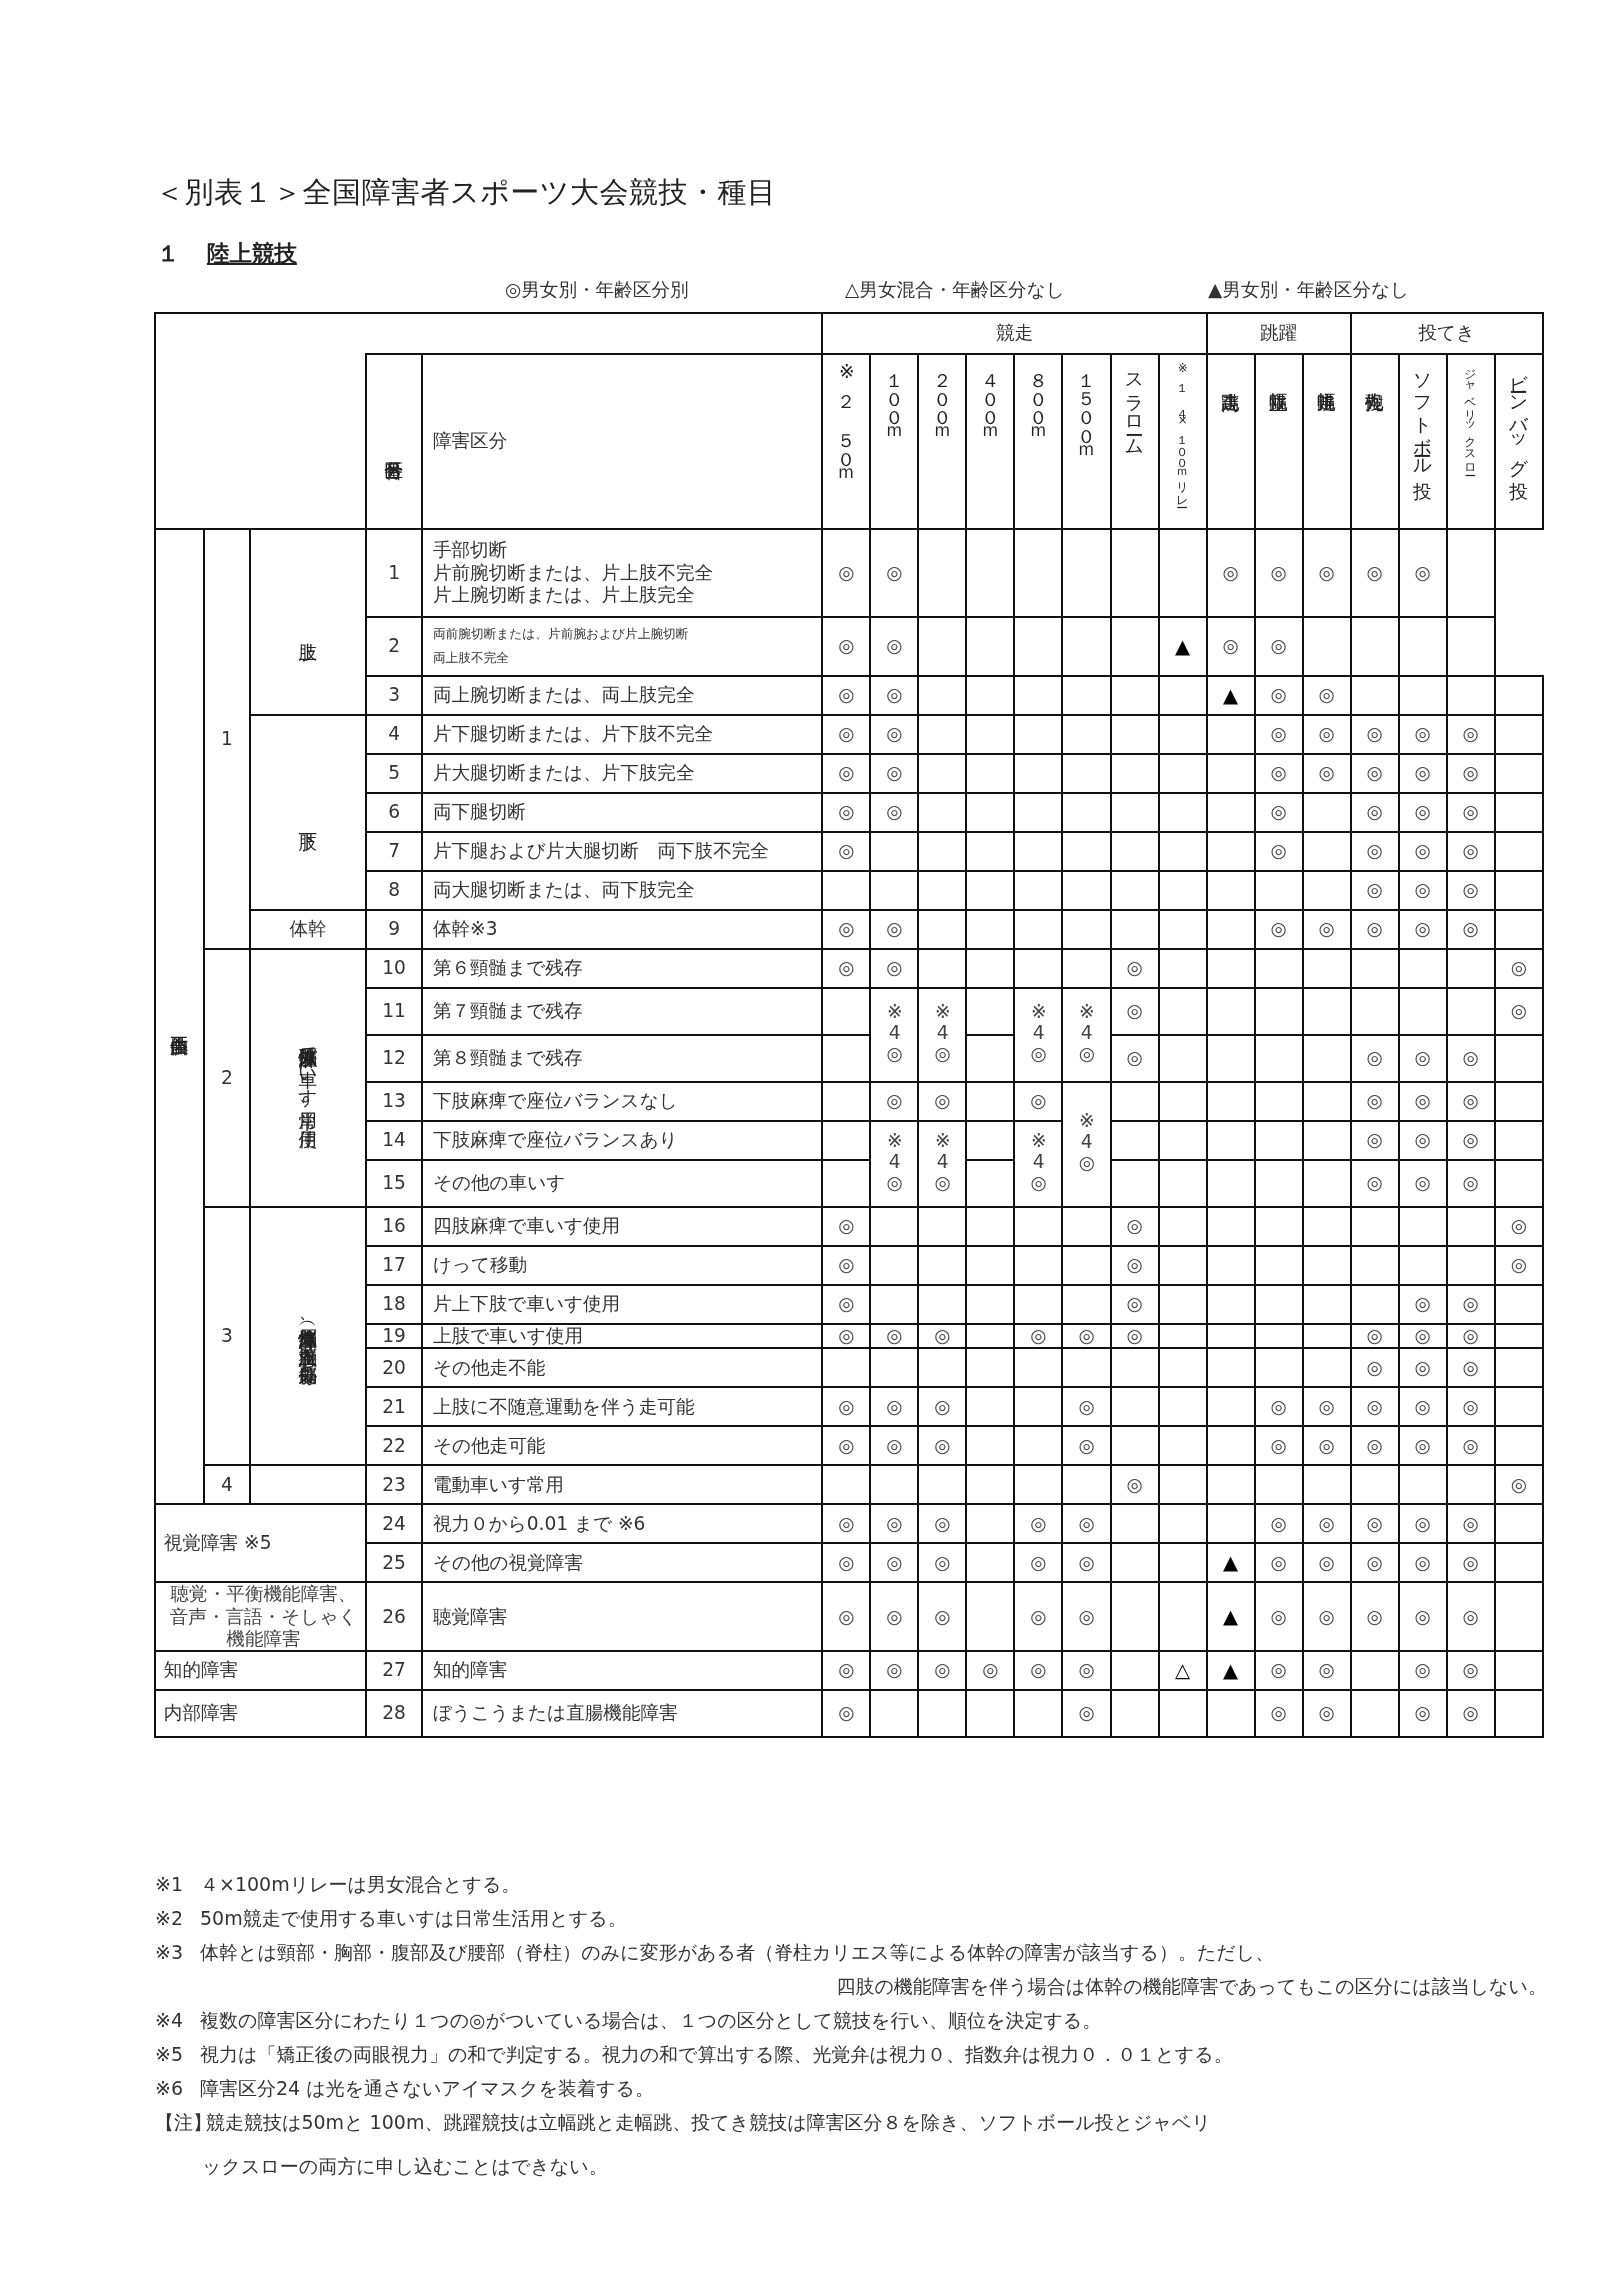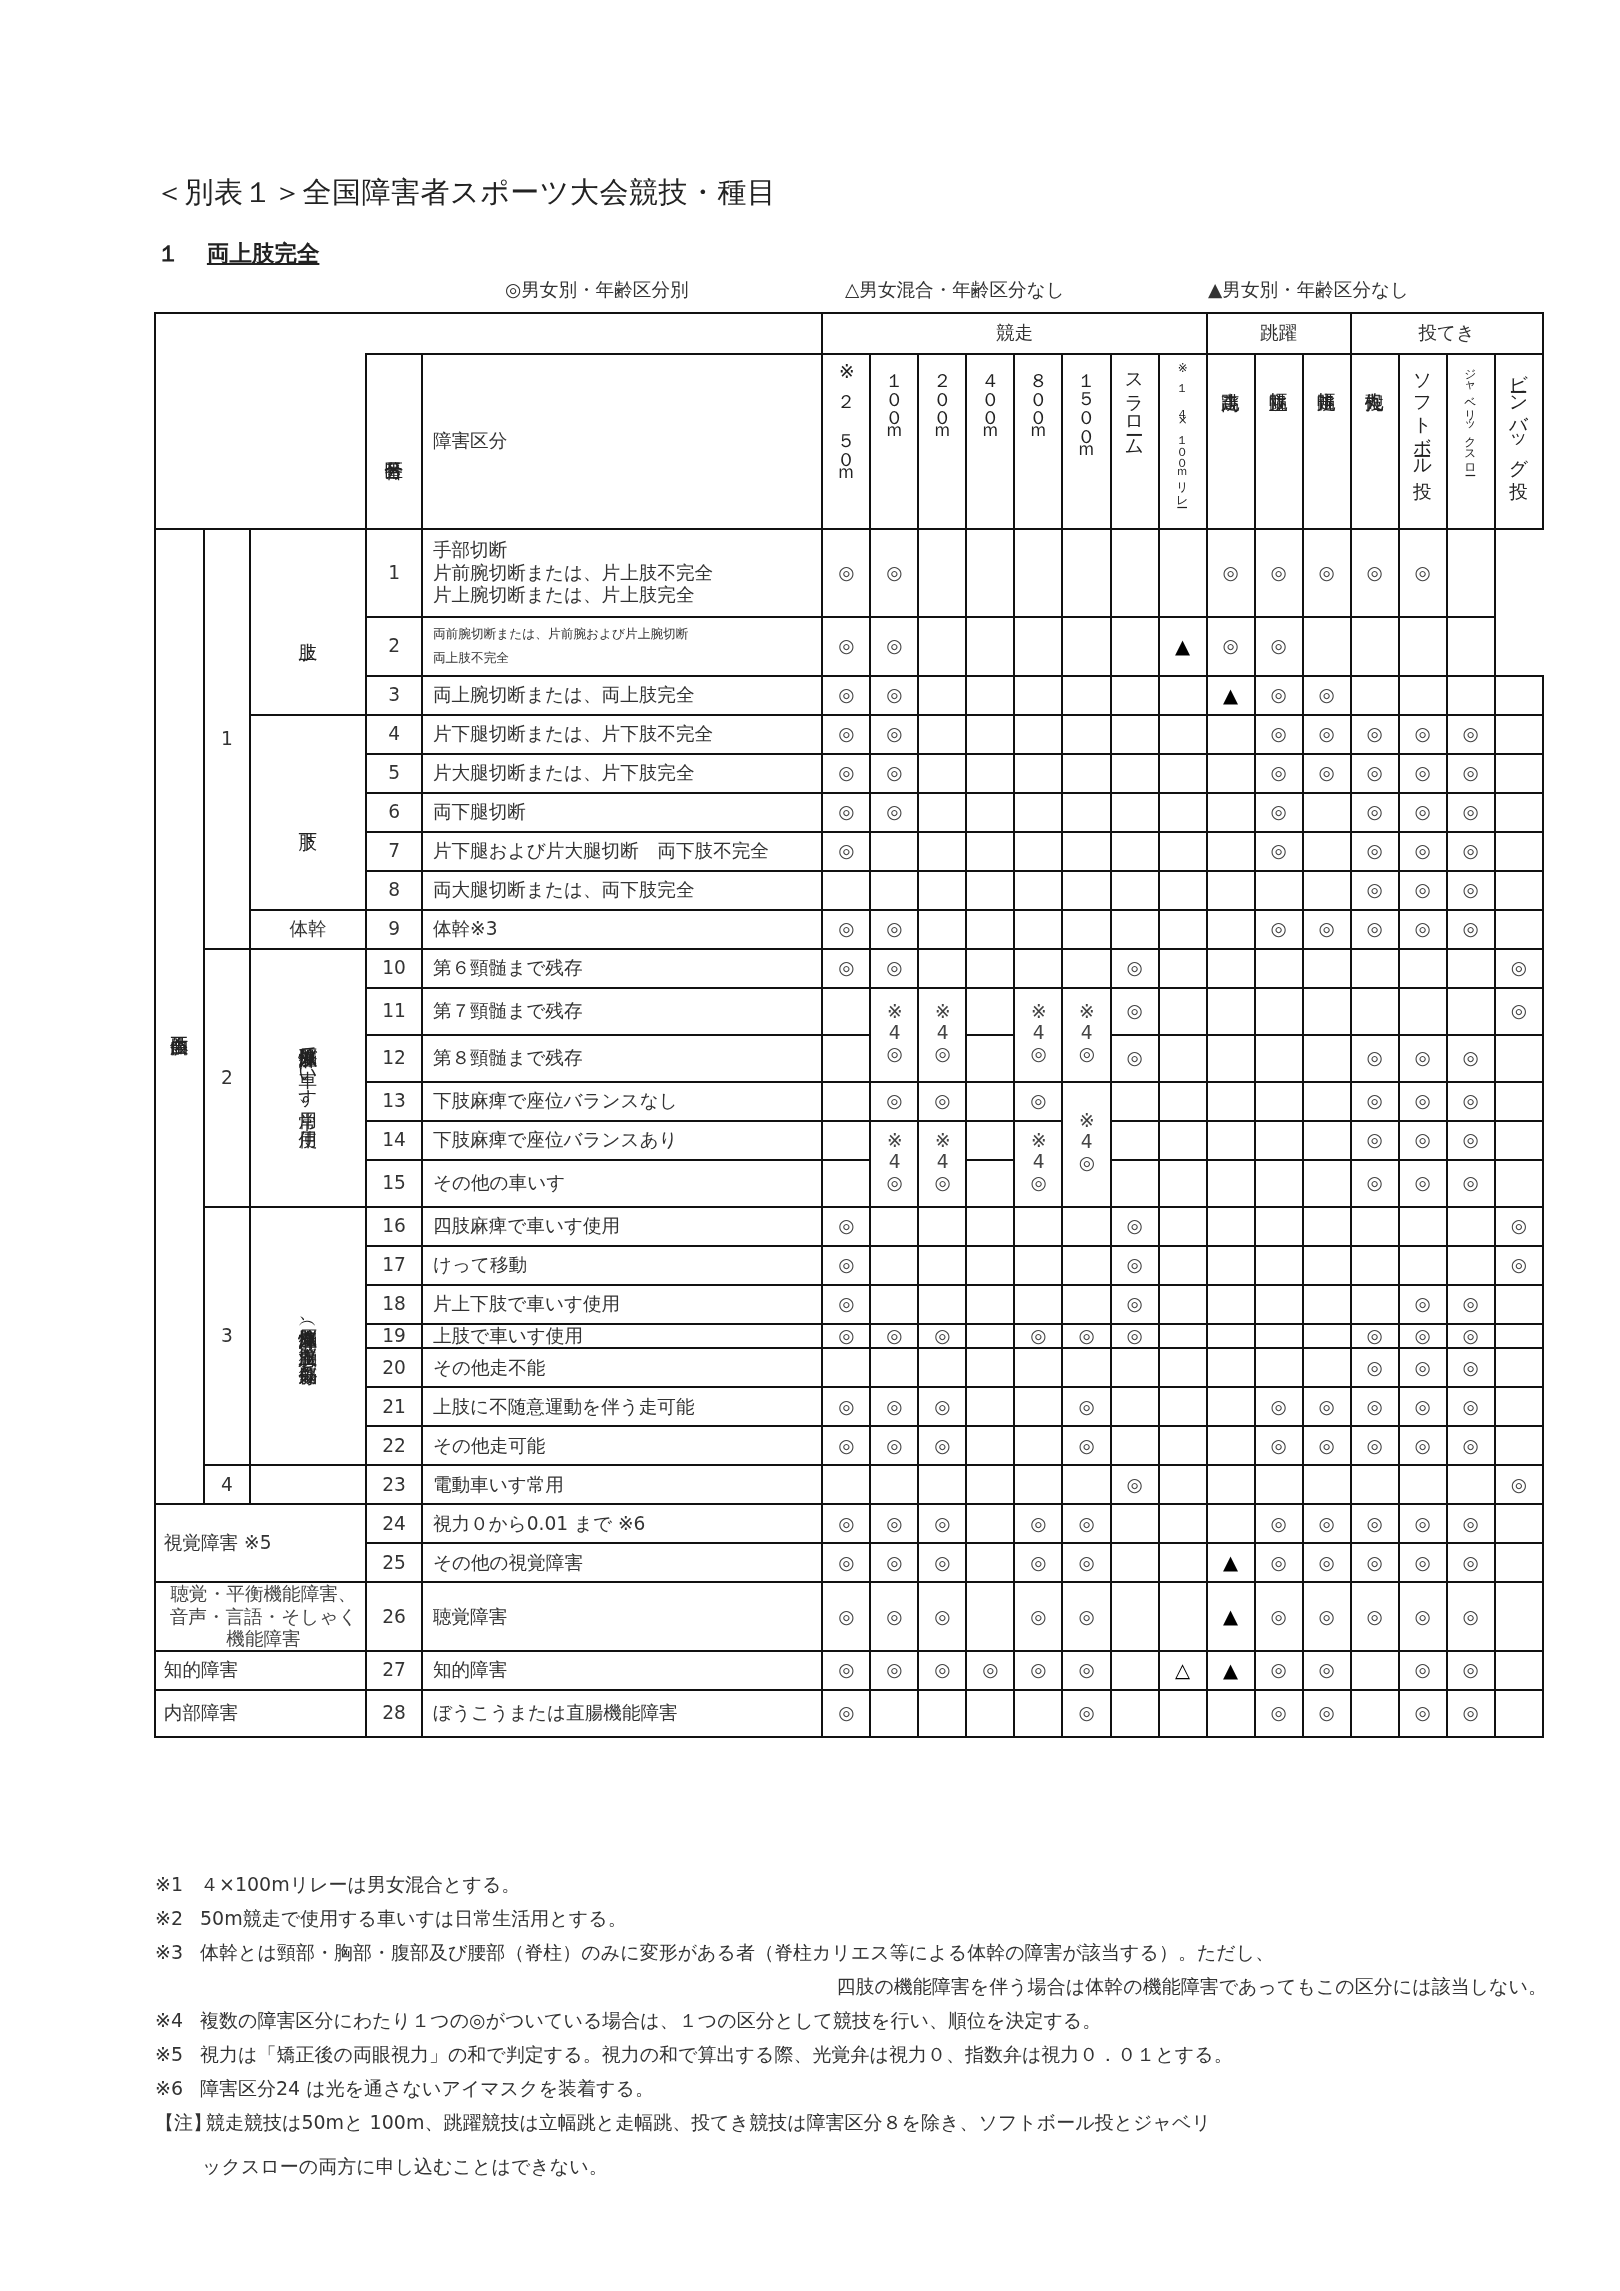--- a/index.html
+++ b/index.html
@@ -26,21 +26,21 @@
   .notes .indent { padding-left: 45px; text-align: right; }
   .notes .note-indent2 { padding-left: 47px; height: 45px; line-height: 55px; }
   .notes .tag { display: inline-block; width: 45px; }
   .notes .tagw { display: inline-block; width: 51px; }
 </style>
 </head>
 <body>
 
 <div class="page-title">＜別表１＞全国障害者スポーツ大会競技・種目</div>
 <div class="section-title">
-  <span class="num">１</span><span class="txt">両上肢完全</span>
+  <span class="num">１</span><span class="txt">陸上競技</span>
 </div>
 <div class="legend" style="left:505px">◎男女別・年齢区分別</div>
 <div class="legend" style="left:845px">△男女混合・年齢区分なし</div>
 <div class="legend" style="left:1208px">▲男女別・年齢区分なし</div>
 
 <table class="grid" id="grid">
   <colgroup>
     <col style="width:49px">
       <col style="width:46px">
       <col style="width:116px">

